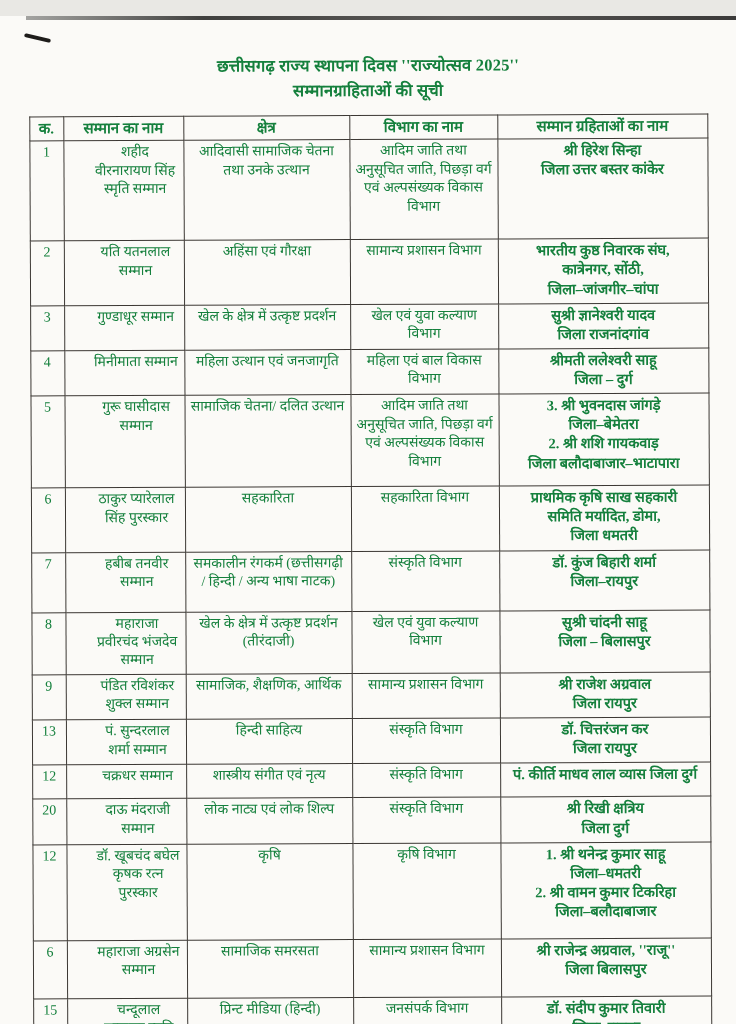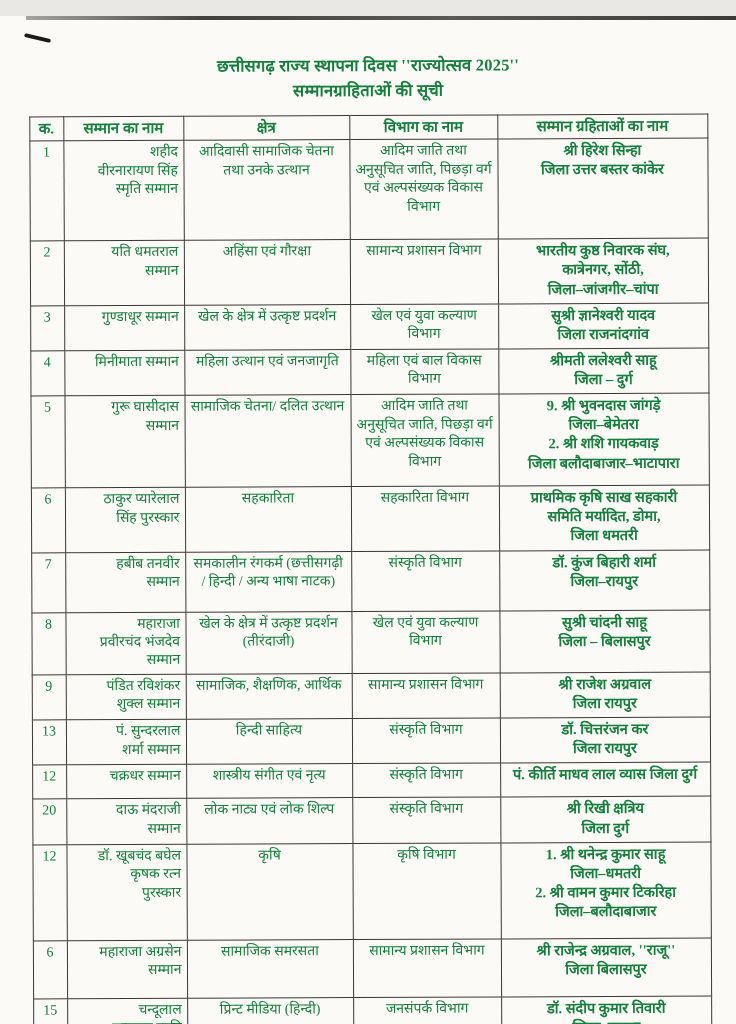--- a/index.html
+++ b/index.html
@@ -67,21 +67,21 @@
     font-size: 15px;
     padding: 2px 3px;
     white-space: normal;
   }
   col.c0 { width: 34px; }
   col.c1 { width: 120px; }
   col.c2 { width: 166px; }
   col.c3 { width: 148px; }
   col.c4 { width: 210px; }
   td.c0 { text-align: center; }
-  td.c1 { text-align: right; padding-left: 28px; }
+  td.c1 { text-align: center; padding-left: 28px; }
   td.c2, td.c3, td.c4 { text-align: center; }
   td.c4 { font-weight: bold; font-size: 14.5px; }
 </style>
 </head>
 <body>
 
 <div class="page">
   <div class="scan-top-edge"></div>
   <div class="pen-mark"></div>
 
@@ -112,21 +112,21 @@
           <tr style="height: 100px;">
             <td class="c0">1</td>
             <td class="c1">शहीद वीरनारायण सिंह स्मृति सम्मान</td>
             <td class="c2">आदिवासी सामाजिक चेतना तथा उनके उत्थान</td>
             <td class="c3">आदिम जाति तथा अनुसूचित जाति, पिछड़ा वर्ग एवं अल्पसंख्यक विकास विभाग</td>
             <td class="c4">श्री हिरेश सिन्हा
 जिला उत्तर बस्तर कांकेर</td>
           </tr>
           <tr style="height: 57px;">
             <td class="c0">2</td>
-            <td class="c1">यति धमतराल सम्मान</td>
+            <td class="c1">यति यतनलाल सम्मान</td>
             <td class="c2">अहिंसा एवं गौरक्षा</td>
             <td class="c3">सामान्य प्रशासन विभाग</td>
             <td class="c4">भारतीय कुष्ठ निवारक संघ,
 कात्रेनगर, सोंठी,
 जिला–जांजगीर–चांपा</td>
           </tr>
           <tr style="height: 40px;">
             <td class="c0">3</td>
             <td class="c1">गुण्डाधूर सम्मान</td>
             <td class="c2">खेल के क्षेत्र में उत्कृष्ट प्रदर्शन</td>
@@ -140,21 +140,21 @@
             <td class="c2">महिला उत्थान एवं जनजागृति</td>
             <td class="c3">महिला एवं बाल विकास विभाग</td>
             <td class="c4">श्रीमती ललेश्वरी साहू
 जिला – दुर्ग</td>
           </tr>
           <tr style="height: 92px;">
             <td class="c0">5</td>
             <td class="c1">गुरू घासीदास सम्मान</td>
             <td class="c2">सामाजिक चेतना/ दलित उत्थान</td>
             <td class="c3">आदिम जाति तथा अनुसूचित जाति, पिछड़ा वर्ग एवं अल्पसंख्यक विकास विभाग</td>
-            <td class="c4">9. श्री भुवनदास जांगड़े
+            <td class="c4">3. श्री भुवनदास जांगड़े
 जिला–बेमेतरा
 2. श्री शशि गायकवाड़
 जिला बलौदाबाजार–भाटापारा</td>
           </tr>
           <tr style="height: 58px;">
             <td class="c0">6</td>
             <td class="c1">ठाकुर प्यारेलाल सिंह पुरस्कार</td>
             <td class="c2">सहकारिता</td>
             <td class="c3">सहकारिता विभाग</td>
             <td class="c4">प्राथमिक कृषि साख सहकारी

